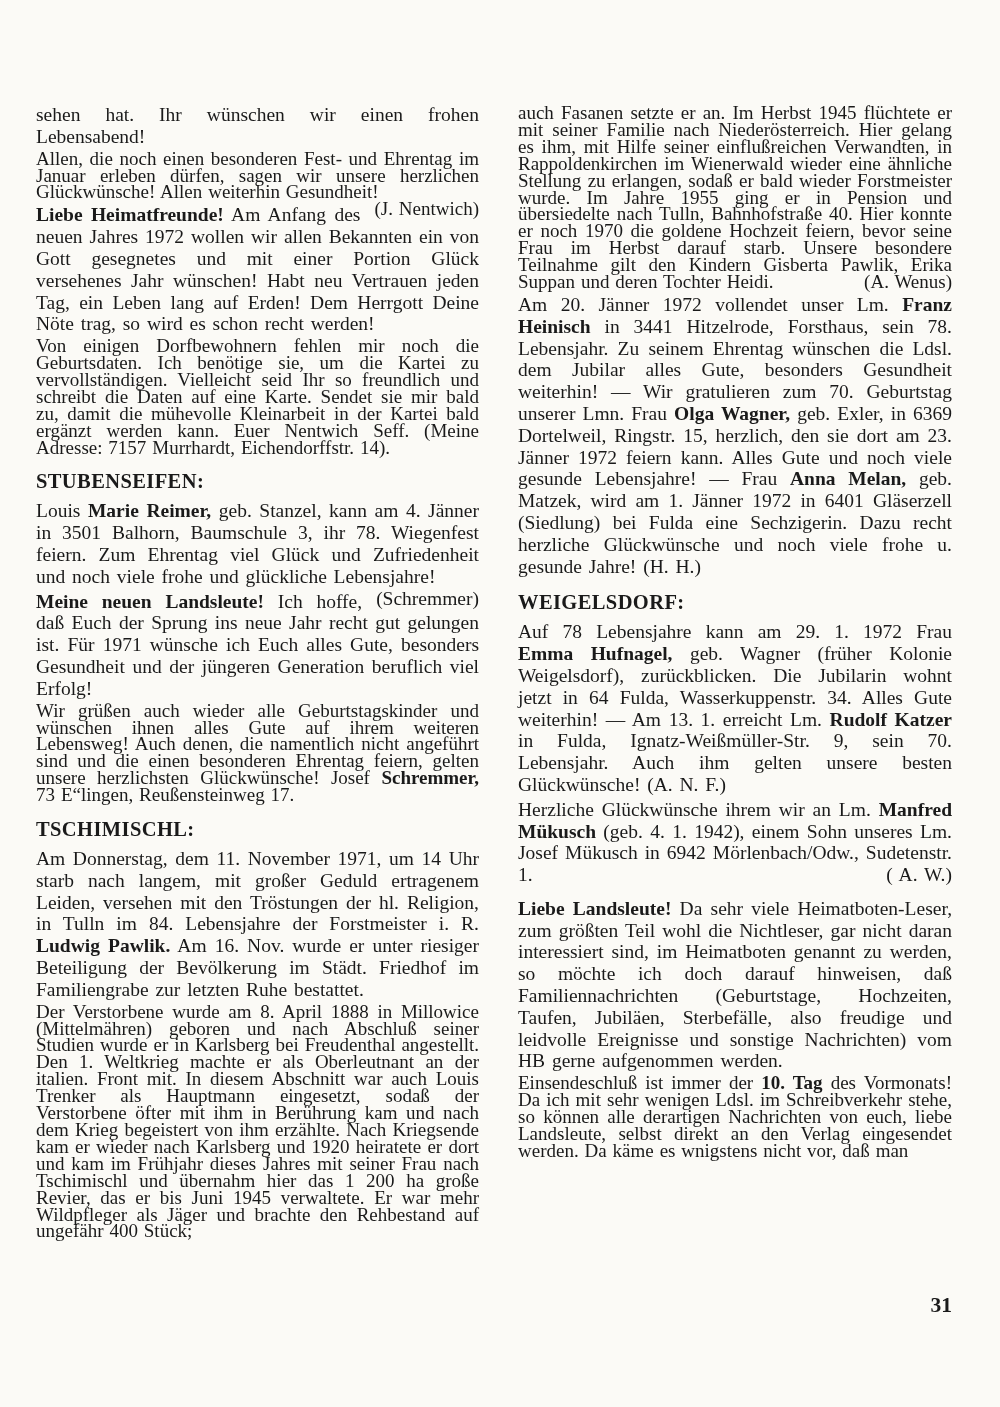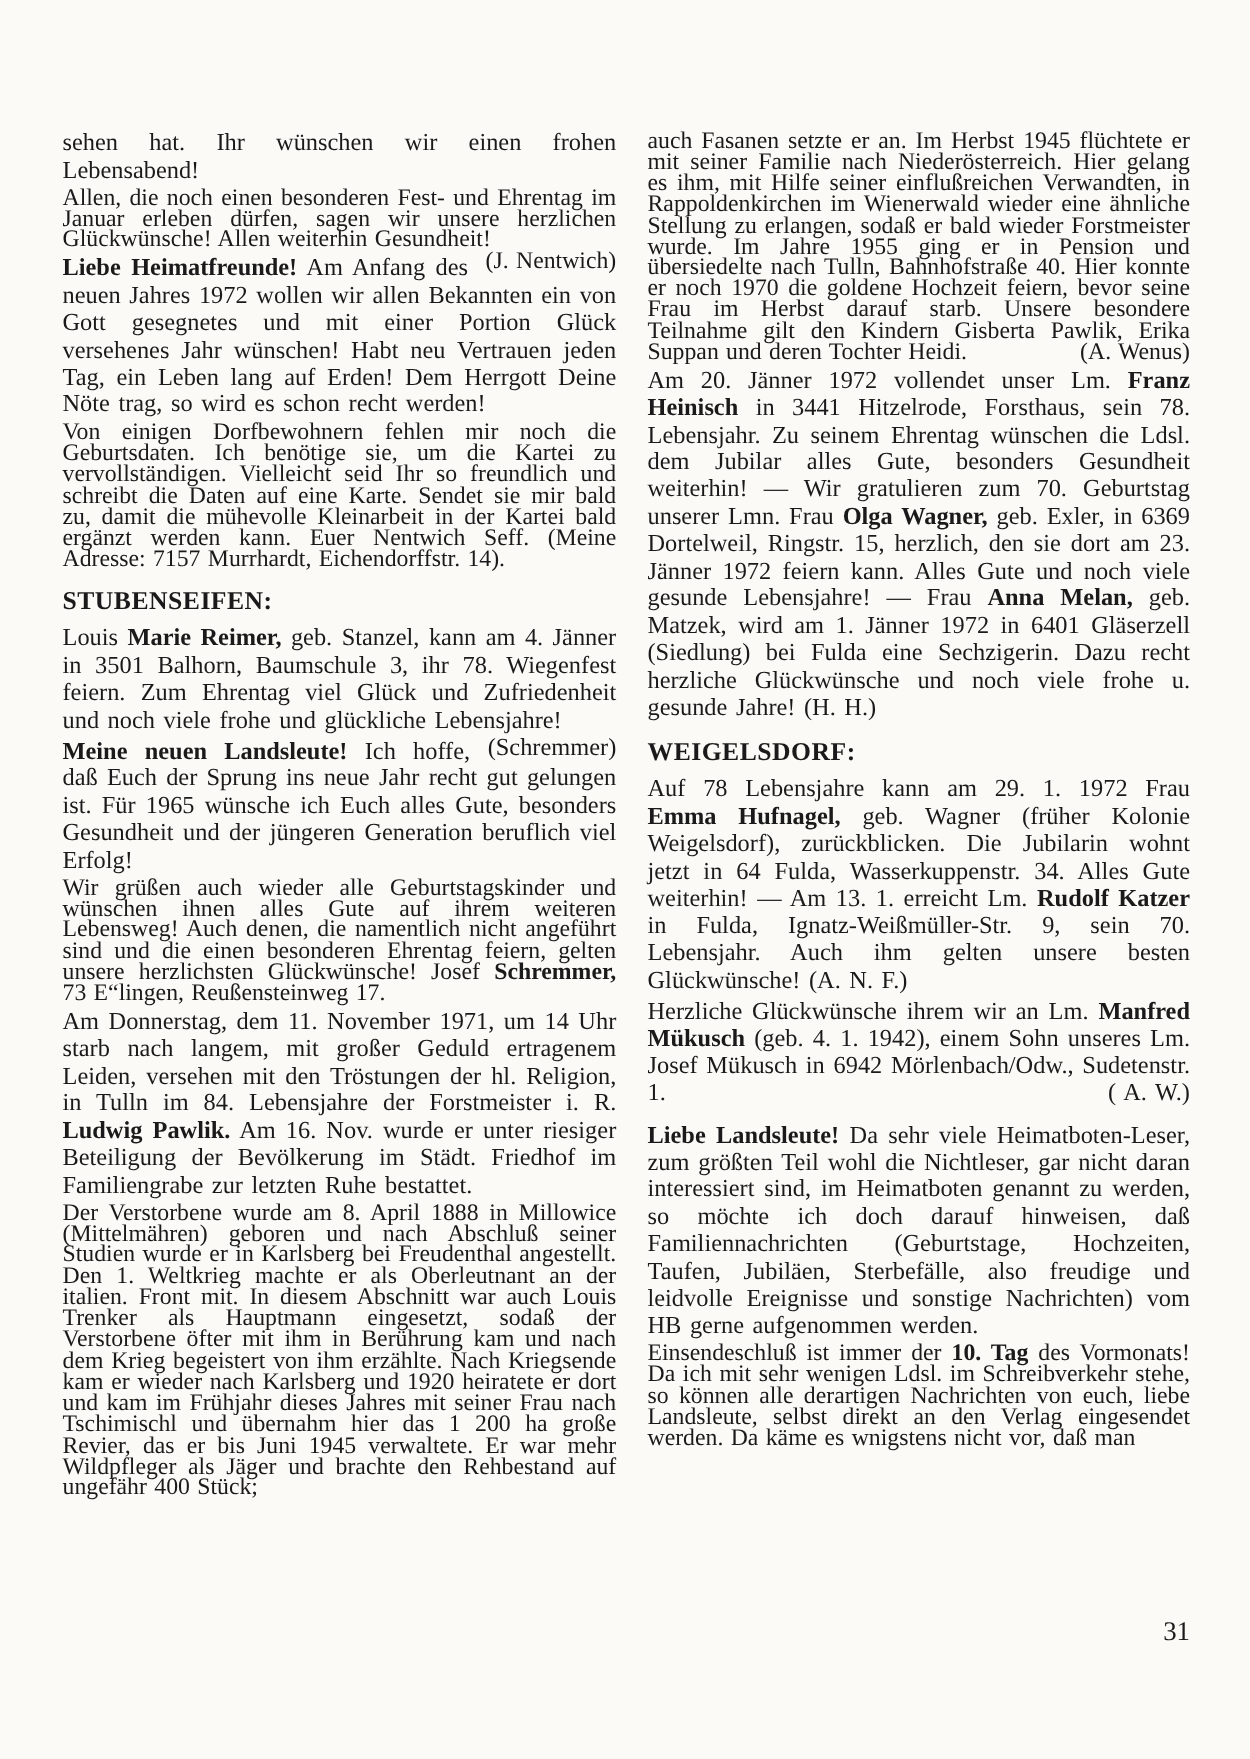--- a/index.html
+++ b/index.html
@@ -6,21 +6,21 @@
   body {
     width: 1000px; height: 1407px;
     position: relative;
     background: #fbfaf6;
     color: #1a1a1a;
     font-family: "Liberation Serif", "DejaVu Serif", serif;
     overflow: hidden;
   }
   .page { position: absolute; inset: 0; }
   .col { position: absolute; }
-  .col-left  { left: 50px;  top: 104px; width: 443px; }
+  .col-left  { left: 36px;  top: 104px; width: 443px; }
   .col-right { left: 518px; top: 105px; width: 434px; }
   .para {
     text-align: justify;
     margin: 0 0 3px 0;
   }
   .para.lg { font-size: 19.5px; line-height: 21.8px; word-spacing: 0.10em; }
   .para.sm { font-size: 19px;   line-height: 16.9px; word-spacing: 0.06em; }
   .para .b { font-weight: 700; }
   .byline { float: right; padding-left: 14px; }
   .heading {
@@ -30,36 +30,37 @@
     letter-spacing: 0.4px;
     margin: 14px 0 7px 0;
     text-align: left;
   }
   .gap { margin-top: 12px; }
   .pagenum {
     position: absolute;
     top: 1293px; left: 518px; width: 434px;
     text-align: right;
     font-size: 21.5px;
-    font-weight: 400;
+    font-weight: 700;
   }
 </style>
 </head>
 <body>
 
 <div class="page">
   <div class="col col-left">
       <div class="para lg"><span class="">sehen hat. Ihr wünschen wir einen frohen Lebensabend!</span></div>
       <div class="para sm"><span class="">Allen, die noch einen besonderen Fest- und Ehrentag im Januar erleben dürfen, sagen wir unsere herzlichen Glückwünsche! Allen weiterhin Gesundheit!</span><span class="byline">(J. Nentwich)</span></div>
       <div class="para lg"><span class="b">Liebe Heimatfreunde!</span><span class=""> Am Anfang des neuen Jahres 1972 wollen wir allen Bekannten ein von Gott gesegnetes und mit einer Portion Glück versehenes Jahr wünschen! Habt neu Vertrauen jeden Tag, ein Leben lang auf Erden! Dem Herrgott Deine Nöte trag, so wird es schon recht werden!</span></div>
       <div class="para sm"><span class="">Von einigen Dorfbewohnern fehlen mir noch die Geburtsdaten. Ich benötige sie, um die Kartei zu vervollständigen. Vielleicht seid Ihr so freundlich und schreibt die Daten auf eine Karte. Sendet sie mir bald zu, damit die mühevolle Kleinarbeit in der Kartei bald ergänzt werden kann. Euer Nentwich Seff. (Meine Adresse: 7157 Murrhardt, Eichendorffstr. 14).</span></div>
       <div class="heading">STUBENSEIFEN:</div>
       <div class="para lg"><span class="">Louis </span><span class="b">Marie Reimer,</span><span class=""> geb. Stanzel, kann am 4. Jänner in 3501 Balhorn, Baumschule 3, ihr 78. Wiegenfest feiern. Zum Ehrentag viel Glück und Zufriedenheit und noch viele frohe und glückliche Lebensjahre!</span><span class="byline">(Schremmer)</span></div>
-      <div class="para lg"><span class="b">Meine neuen Landsleute!</span><span class=""> Ich hoffe, daß Euch der Sprung ins neue Jahr recht gut gelungen ist. Für 1965 wünsche ich Euch alles Gute, besonders Gesundheit und der jüngeren Generation beruflich viel Erfolg!</span></div>
+      <div class="para lg"><span class="b">Meine neuen Landsleute!</span><span class=""> Ich hoffe, daß Euch der Sprung ins neue Jahr recht gut gelungen ist. Für 1971 wünsche ich Euch alles Gute, besonders Gesundheit und der jüngeren Generation beruflich viel Erfolg!</span></div>
       <div class="para sm"><span class="">Wir grüßen auch wieder alle Geburtstagskinder und wünschen ihnen alles Gute auf ihrem weiteren Lebensweg! Auch denen, die namentlich nicht angeführt sind und die einen besonderen Ehrentag feiern, gelten unsere herzlichsten Glückwünsche! Josef </span><span class="b">Schremmer,</span><span class=""> 73 E“lingen, Reußensteinweg 17.</span></div>
+      <div class="heading">TSCHIMISCHL:</div>
       <div class="para lg"><span class="">Am Donnerstag, dem 11. November 1971, um 14 Uhr starb nach langem, mit großer Geduld ertragenem Leiden, versehen mit den Tröstungen der hl. Religion, in Tulln im 84. Lebensjahre der Forstmeister i. R. </span><span class="b">Ludwig Pawlik.</span><span class=""> Am 16. Nov. wurde er unter riesiger Beteiligung der Bevölkerung im Städt. Friedhof im Familiengrabe zur letzten Ruhe bestattet.</span></div>
       <div class="para sm"><span class="">Der Verstorbene wurde am 8. April 1888 in Millowice (Mittelmähren) geboren und nach Abschluß seiner Studien wurde er in Karlsberg bei Freudenthal angestellt. Den 1. Weltkrieg machte er als Oberleutnant an der italien. Front mit. In diesem Abschnitt war auch Louis Trenker als Hauptmann eingesetzt, sodaß der Verstorbene öfter mit ihm in Berührung kam und nach dem Krieg begeistert von ihm erzählte. Nach Kriegsende kam er wieder nach Karlsberg und 1920 heiratete er dort und kam im Frühjahr dieses Jahres mit seiner Frau nach Tschimischl und übernahm hier das 1 200 ha große Revier, das er bis Juni 1945 verwaltete. Er war mehr Wildpfleger als Jäger und brachte den Rehbestand auf ungefähr 400 Stück;</span></div>
     </div>
   <div class="col col-right">
       <div class="para sm"><span class="">auch Fasanen setzte er an. Im Herbst 1945 flüchtete er mit seiner Familie nach Niederösterreich. Hier gelang es ihm, mit Hilfe seiner einflußreichen Verwandten, in Rappoldenkirchen im Wienerwald wieder eine ähnliche Stellung zu erlangen, sodaß er bald wieder Forstmeister wurde. Im Jahre 1955 ging er in Pension und übersiedelte nach Tulln, Bahnhofstraße 40. Hier konnte er noch 1970 die goldene Hochzeit feiern, bevor seine Frau im Herbst darauf starb. Unsere besondere Teilnahme gilt den Kindern Gisberta Pawlik, Erika Suppan und deren Tochter Heidi.</span><span class="byline">(A. Wenus)</span></div>
       <div class="para lg"><span class="">Am 20. Jänner 1972 vollendet unser Lm. </span><span class="b">Franz Heinisch</span><span class=""> in 3441 Hitzelrode, Forsthaus, sein 78. Lebensjahr. Zu seinem Ehrentag wünschen die Ldsl. dem Jubilar alles Gute, besonders Gesundheit weiterhin! — Wir gratulieren zum 70. Geburtstag unserer Lmn. Frau </span><span class="b">Olga Wagner,</span><span class=""> geb. Exler, in 6369 Dortelweil, Ringstr. 15, herzlich, den sie dort am 23. Jänner 1972 feiern kann. Alles Gute und noch viele gesunde Lebensjahre! — Frau </span><span class="b">Anna Melan,</span><span class=""> geb. Matzek, wird am 1. Jänner 1972 in 6401 Gläserzell (Siedlung) bei Fulda eine Sechzigerin. Dazu recht herzliche Glückwünsche und noch viele frohe u. gesunde Jahre! (H. H.)</span></div>
       <div class="heading">WEIGELSDORF:</div>
       <div class="para lg"><span class="">Auf 78 Lebensjahre kann am 29. 1. 1972 Frau </span><span class="b">Emma Hufnagel,</span><span class=""> geb. Wagner (früher Kolonie Weigelsdorf), zurückblicken. Die Jubilarin wohnt jetzt in 64 Fulda, Wasserkuppenstr. 34. Alles Gute weiterhin! — Am 13. 1. erreicht Lm. </span><span class="b">Rudolf Katzer</span><span class=""> in Fulda, Ignatz-Weißmüller-Str. 9, sein 70. Lebensjahr. Auch ihm gelten unsere besten Glückwünsche! (A. N. F.)</span></div>
       <div class="para lg"><span class="">Herzliche Glückwünsche ihrem wir an Lm. </span><span class="b">Manfred Mükusch</span><span class=""> (geb. 4. 1. 1942), einem Sohn unseres Lm. Josef Mükusch in 6942 Mörlenbach/Odw., Sudetenstr. 1.</span><span class="byline">( A. W.)</span></div>
       <div class="para lg gap"><span class="b">Liebe Landsleute!</span><span class=""> Da sehr viele Heimatboten-Leser, zum größten Teil wohl die Nichtleser, gar nicht daran interessiert sind, im Heimatboten genannt zu werden, so möchte ich doch darauf hinweisen, daß Familiennachrichten (Geburtstage, Hochzeiten, Taufen, Jubiläen, Sterbefälle, also freudige und leidvolle Ereignisse und sonstige Nachrichten) vom HB gerne aufgenommen werden.</span></div>

